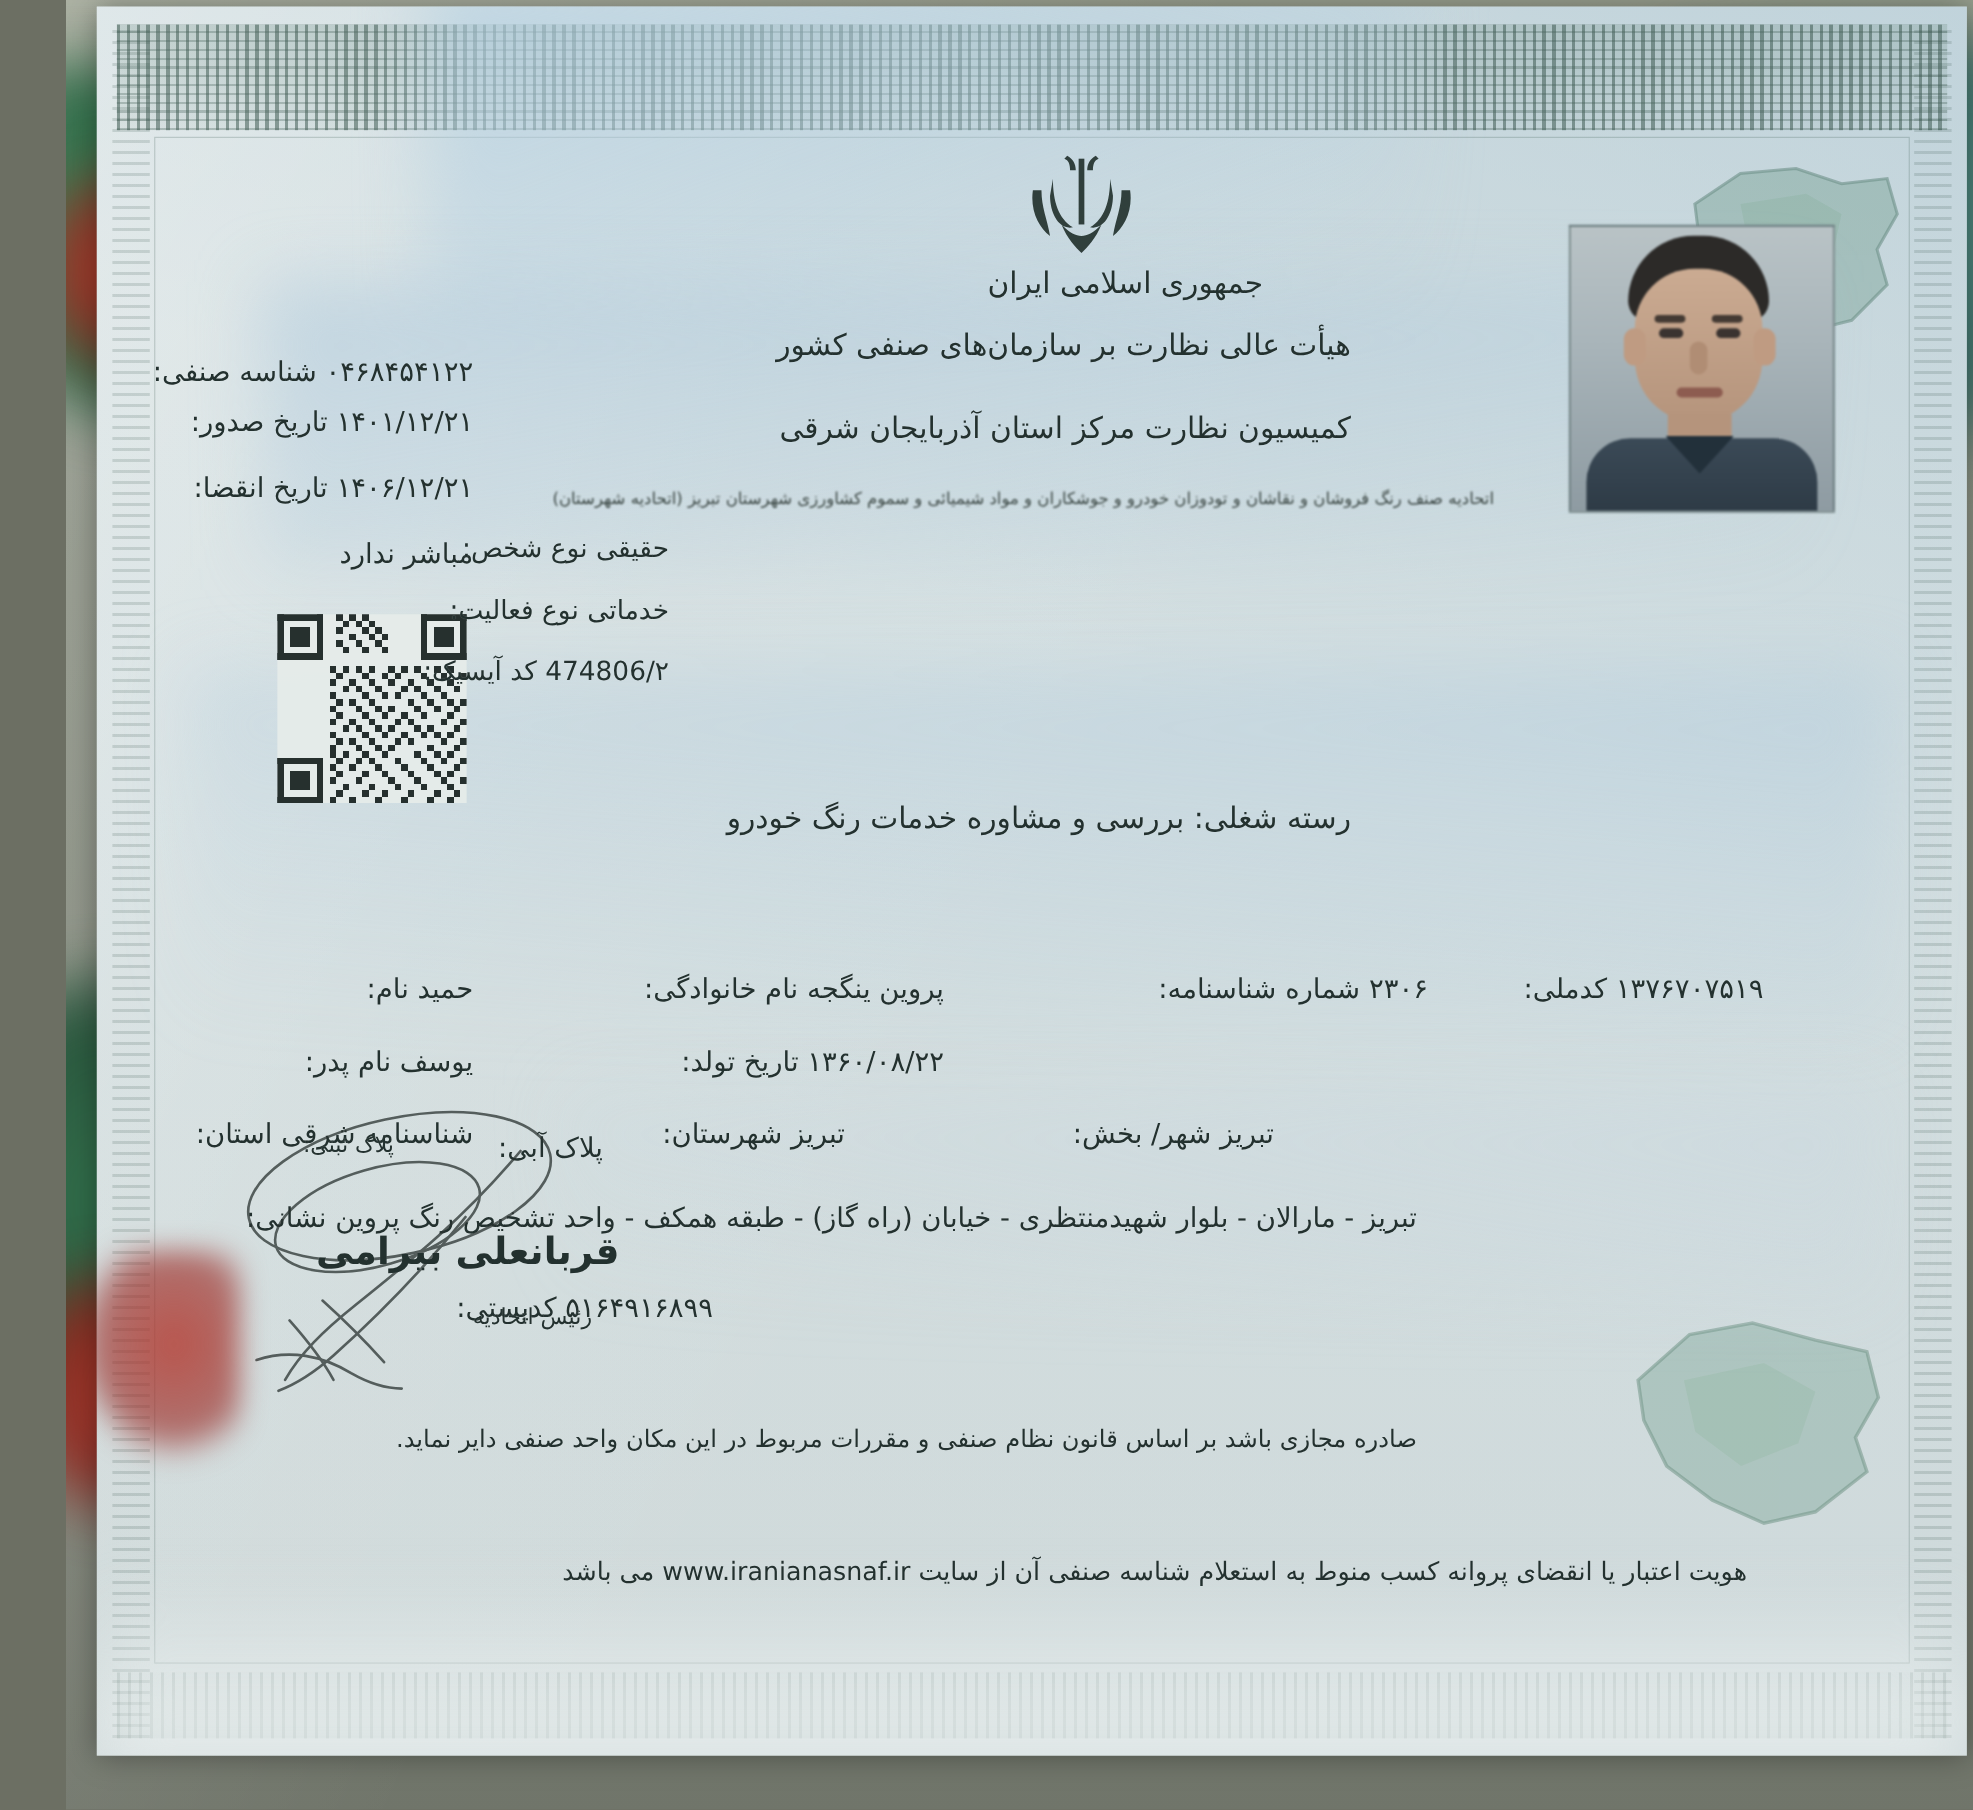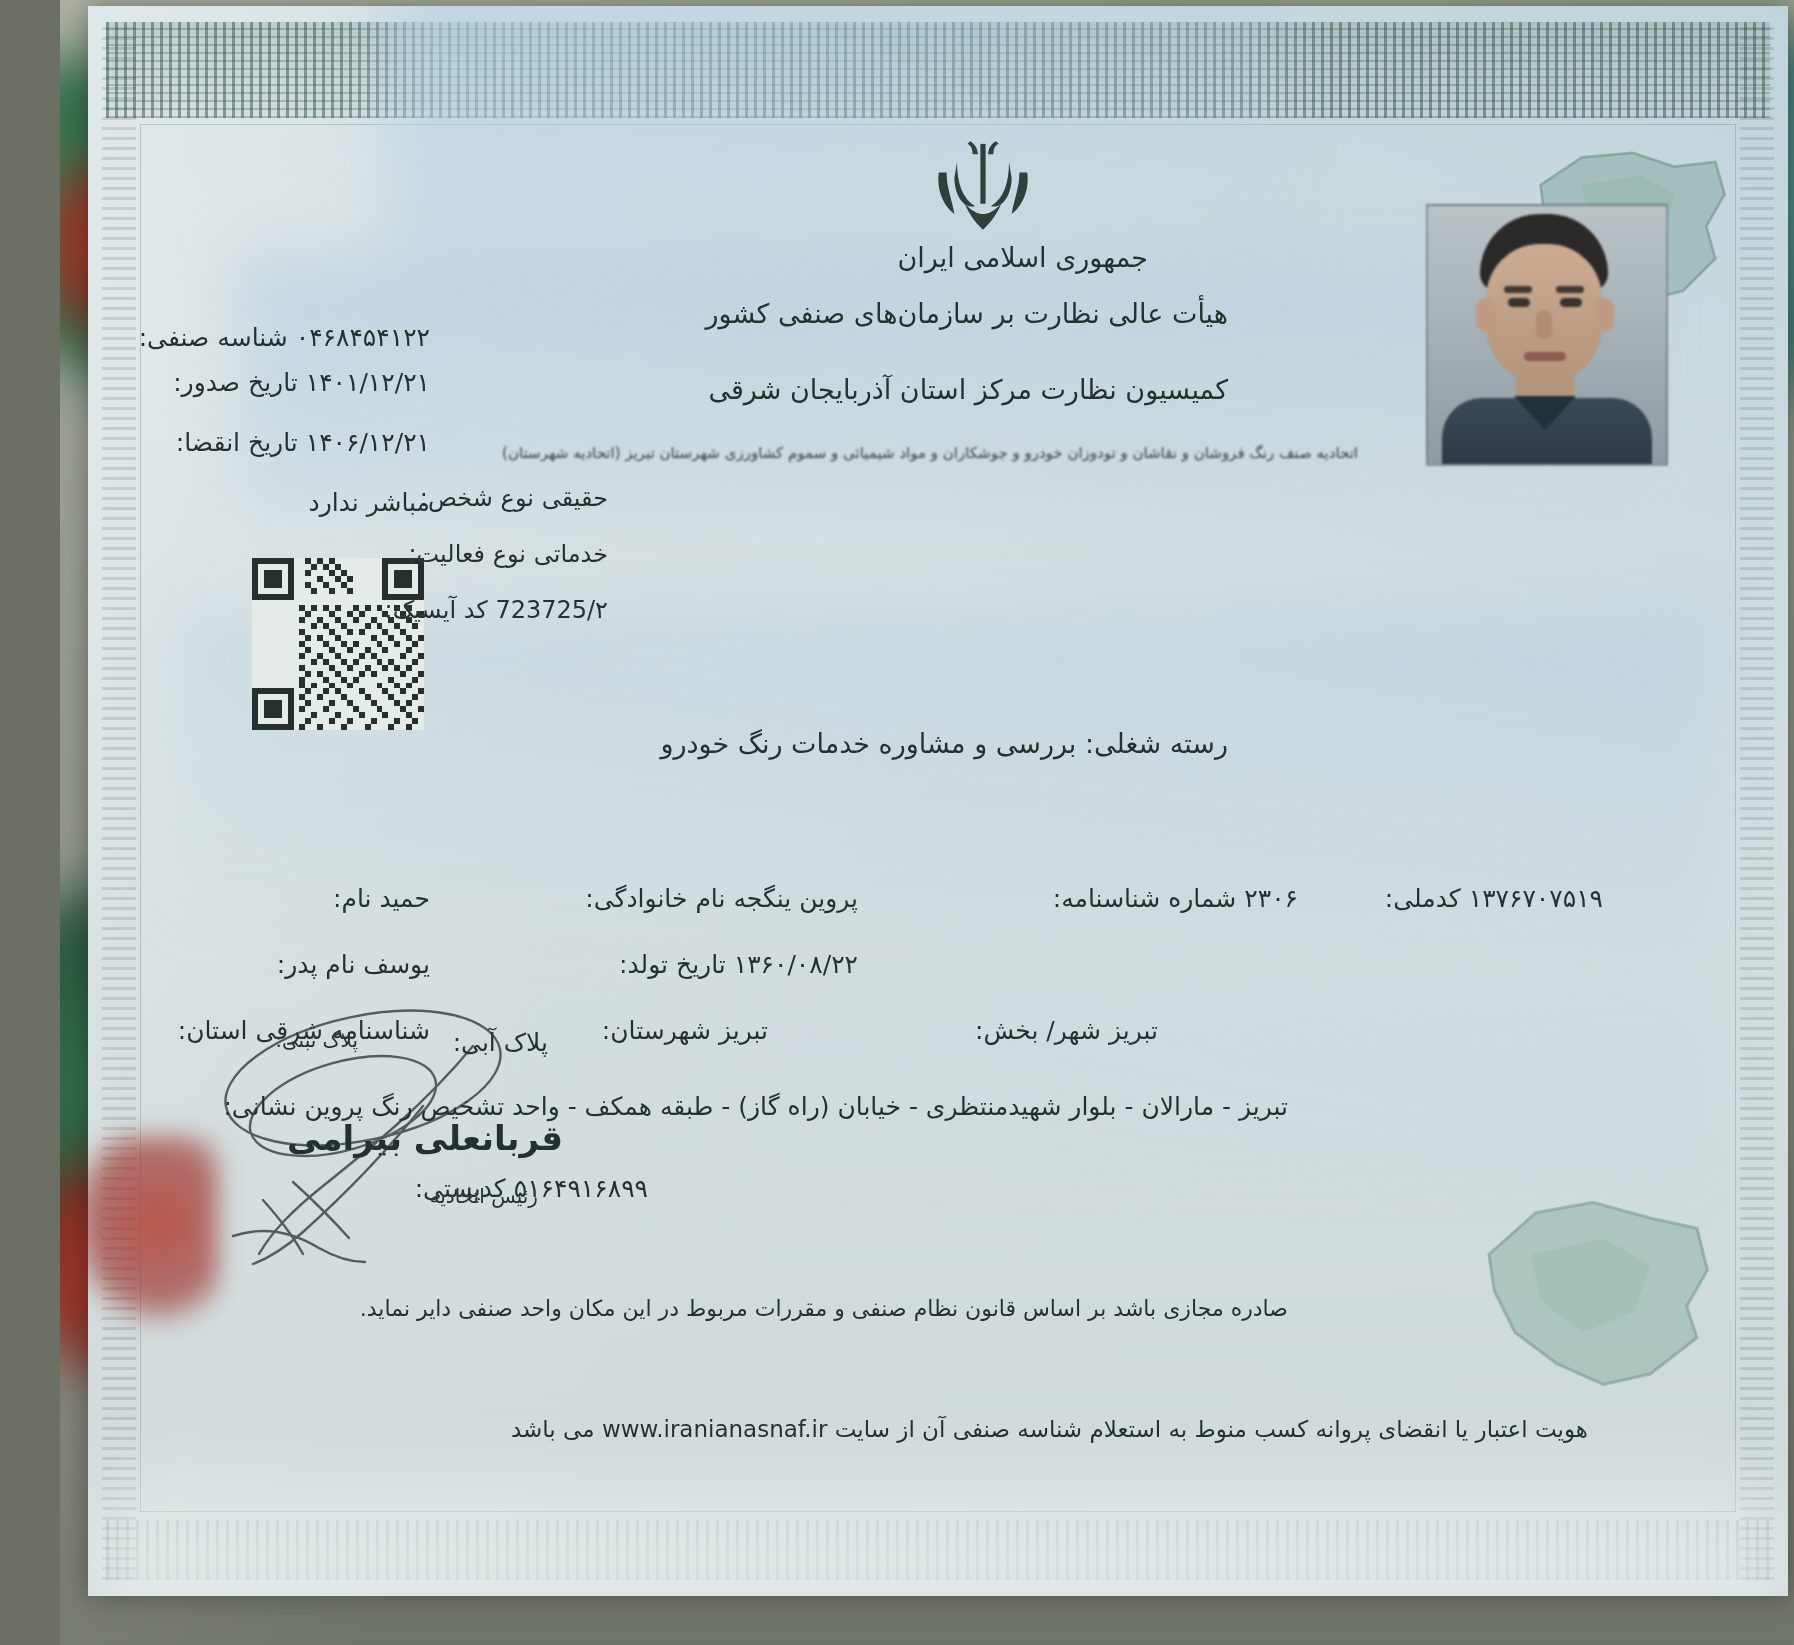--- a/index.html
+++ b/index.html
@@ -520,21 +520,21 @@
 
     <div class="t pcol pcol-1 blurry">
       <span>حقیقی</span>
       <span>نوع شخص:</span>
     </div>
     <div class="t pcol pcol-2 blurry">
       <span>خدماتی</span>
       <span>نوع فعالیت:</span>
     </div>
     <div class="t pcol pcol-3 blurry">
-      <span>723725/۲</span>
+      <span>474806/۲</span>
       <span>کد آیسیک:</span>
     </div>
 
     <div class="t row r1a">
       <span>حمید</span>
       <span>نام:</span>
     </div>
     <div class="t row r1b">
       <span>پروین ینگجه</span>
       <span>نام خانوادگی:</span>

